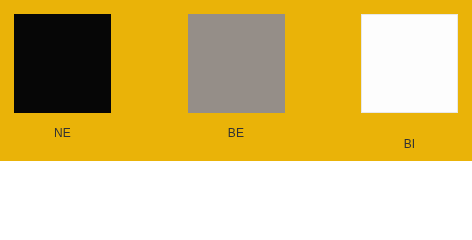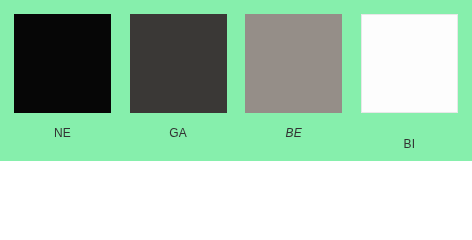--- a/index.html
+++ b/index.html
@@ -56,36 +56,32 @@
     color: #333333;
     text-align: center;
     letter-spacing: 0.2px;
     white-space: nowrap;
     font-family: "Liberation Sans", sans-serif;
   }
 </style>
 </head>
 <body>
 
-<div id="palette-board" style="background: #86efac;">
+<div id="palette-board" style="background: #eab308;">
   <div class="swatch-row">
 
     <div class="swatch-cell">
       <div class="swatch-chip" style="background-color: rgb(6, 6, 6); border: 1px solid rgb(6, 6, 6);"></div>
       <div class="swatch-label" style="color: rgb(51, 51, 51);">NE</div>
     </div>
 
-    <div class="swatch-cell">
-      <div class="swatch-chip" style="background-color: rgb(58, 56, 54); border: 1px solid rgb(58, 56, 54);"></div>
-      <div class="swatch-label" style="color: rgb(51, 51, 51);">GA</div>
-    </div>
 
     <div class="swatch-cell">
       <div class="swatch-chip" style="background-color: rgb(149, 142, 136); border: 1px solid rgb(149, 142, 136);"></div>
-      <div class="swatch-label" style="color: rgb(51, 51, 51); font-style: italic;">BE</div>
+      <div class="swatch-label" style="color: rgb(51, 51, 51);">BE</div>
     </div>
 
     <div class="swatch-cell">
       <div class="swatch-chip" style="background-color: rgb(253, 253, 253); border: 1px solid rgb(232, 232, 232);"></div>
       <div class="swatch-label" style="color: rgb(51, 51, 51); margin-top: 24px;">BI</div>
     </div>
 
   </div>
 </div>
 

